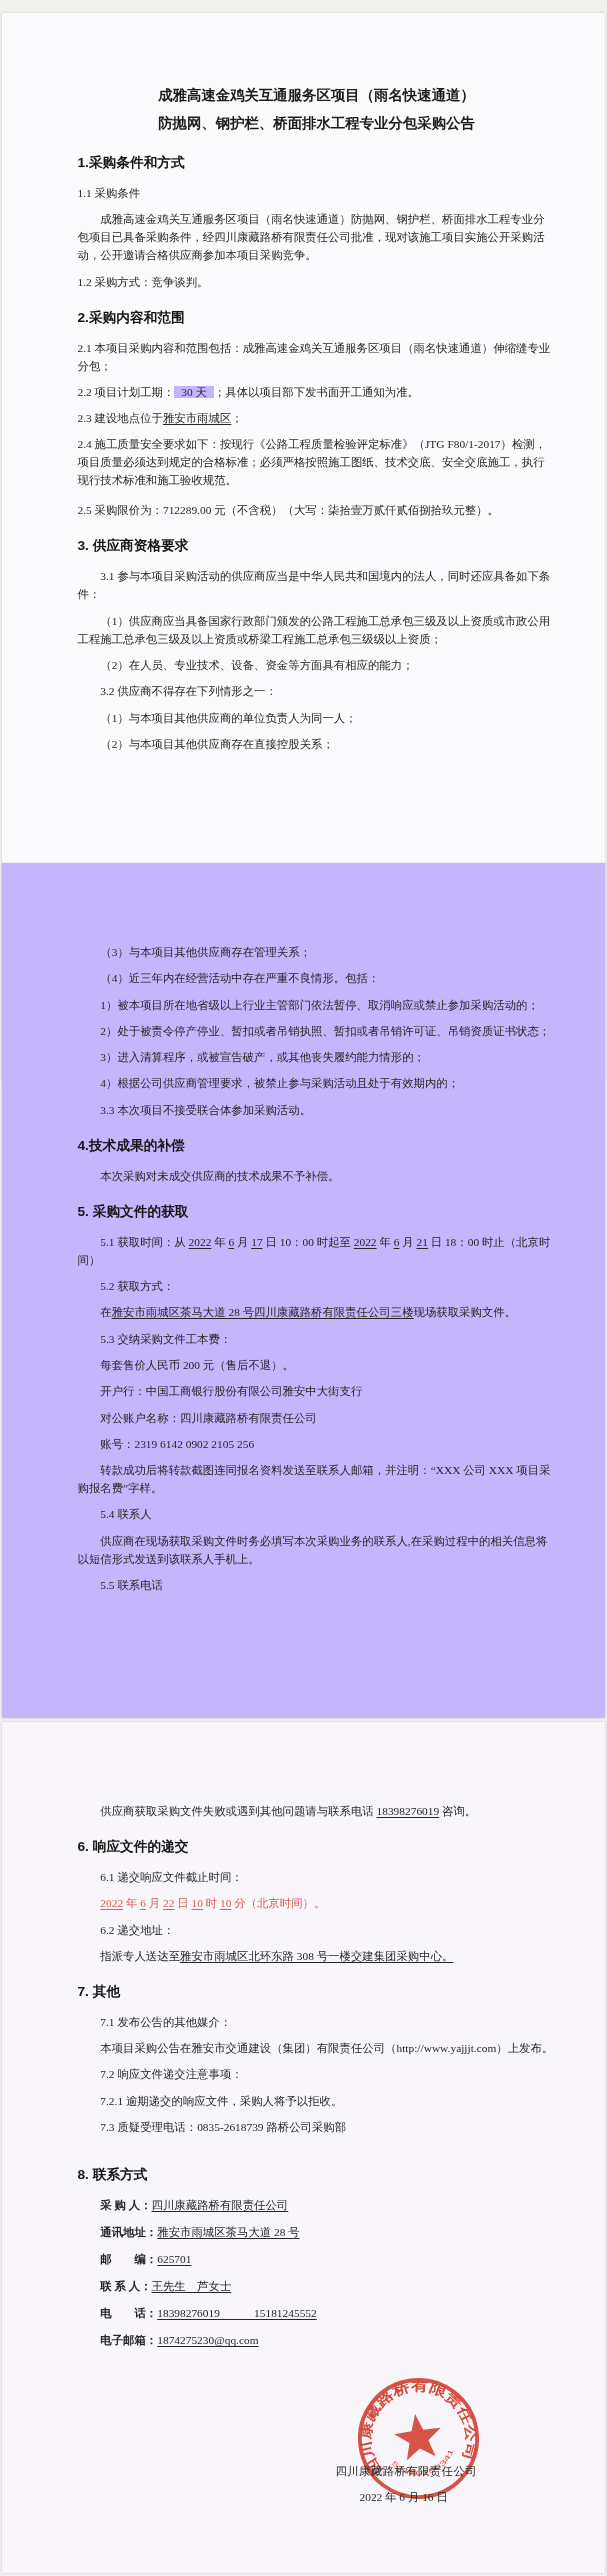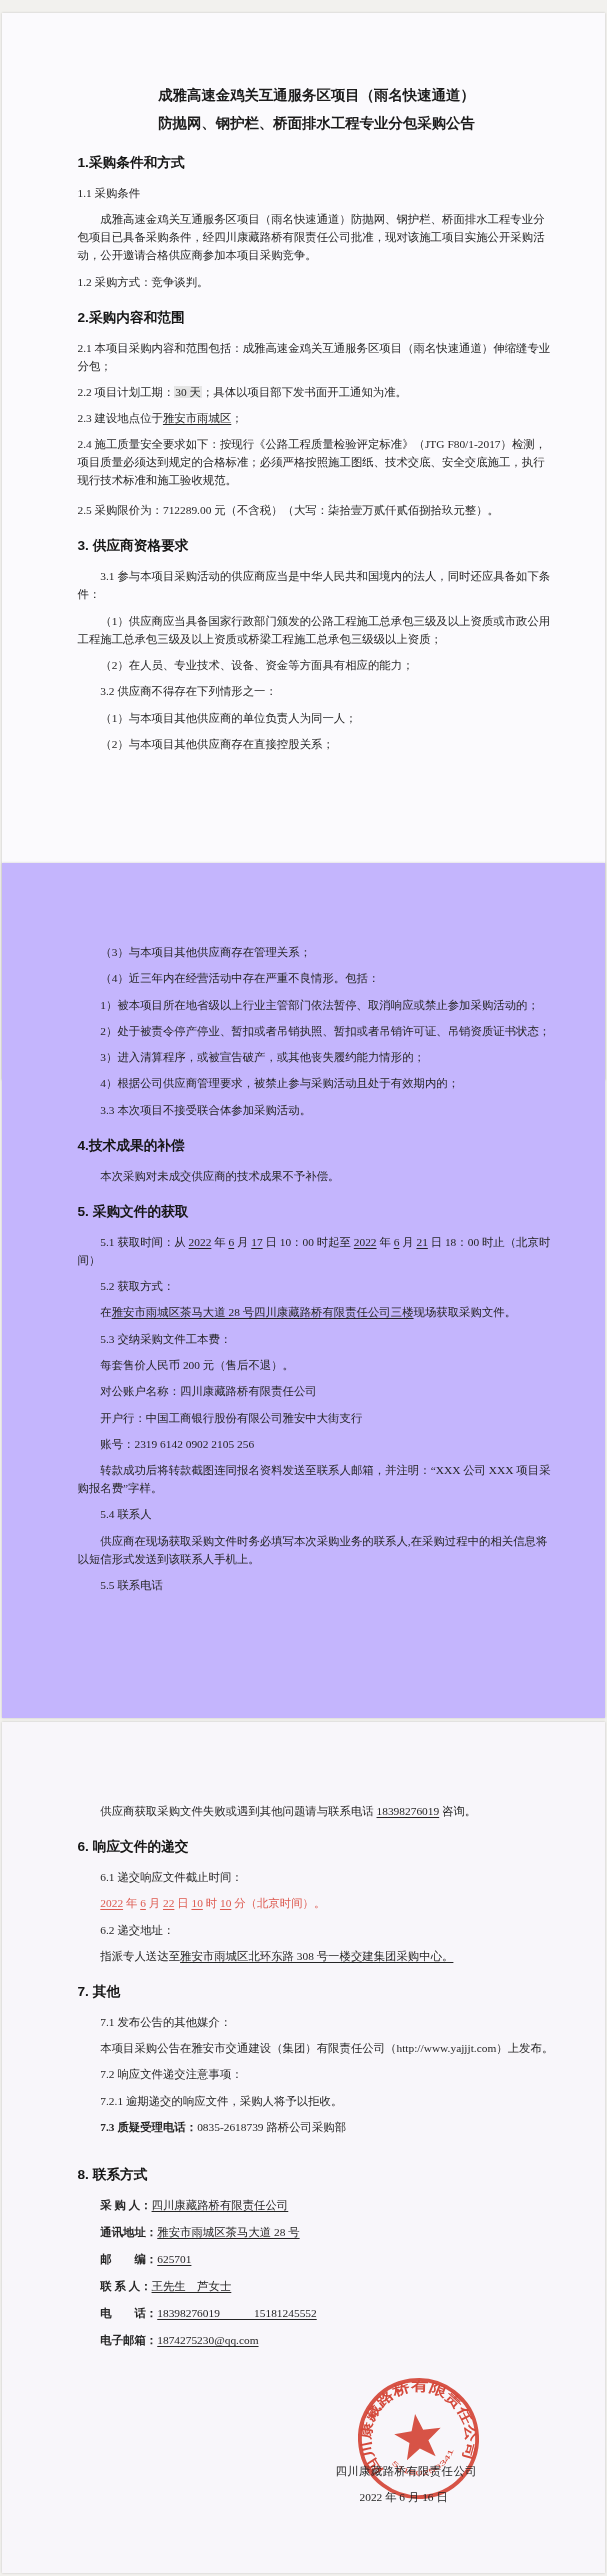--- a/index.html
+++ b/index.html
@@ -31,23 +31,23 @@
   }
   .heading{
     font-family:"Liberation Sans","DejaVu Sans",sans-serif;
     font-weight:bold;font-size:13.7px;color:#161616;
     margin:18px 0 12px 0;line-height:18px;
   }
   p.line{
     font-size:11.4px;line-height:18px;margin:0 0 8.3px 0;
   }
   p.indent{text-indent:2em;}
-  .bold{font-weight:bold;}
+  .bold{font-weight:normal;}
   .ul{text-decoration:underline;text-underline-offset:2.3px;}
-  mark.hl{background:#e5e5e5;color:inherit;padding:0 1px;}
+  mark.hl{background:#c4b5fd;color:inherit;padding:0 7px;}
   .red{color:#dd5a50;}
   .red .ul{text-decoration-color:#dd5a50;}
 
   .contact-row{font-size:11.4px;line-height:18px;margin:0 0 9px 0;text-indent:2em;}
   .contact-row .lbl{font-weight:bold;}
 
   .seal-wrap{
     position:absolute;left:351px;top:651px;width:131px;height:131px;
     transform:rotate(-8deg);opacity:.92;pointer-events:none;
   }
@@ -102,22 +102,22 @@
 
     <div class="heading">4.技术成果的补偿</div>
     <p class="line indent">本次采购对未成交供应商的技术成果不予补偿。</p>
 
     <div class="heading">5.  采购文件的获取</div>
     <p class="line indent"><span>5.1 获取时间：从 </span><span class="ul">2022</span><span> 年 </span><span class="ul">6</span><span> 月 </span><span class="ul">17</span><span> 日 10：00 时起至 </span><span class="ul">2022</span><span> 年 </span><span class="ul">6</span><span> 月 </span><span class="ul">21</span><span> 日 18：00 时止（北京时间）</span></p>
     <p class="line indent">5.2 获取方式：</p>
     <p class="line indent"><span>在</span><span class="ul">雅安市雨城区茶马大道 28 号四川康藏路桥有限责任公司三楼</span><span>现场获取采购文件。</span></p>
     <p class="line indent">5.3 交纳采购文件工本费：</p>
     <p class="line indent">每套售价人民币 200  元（售后不退）。</p>
+    <p class="line indent">开户行：中国工商银行股份有限公司雅安中大街支行</p>
     <p class="line indent">对公账户名称：四川康藏路桥有限责任公司</p>
-    <p class="line indent">开户行：中国工商银行股份有限公司雅安中大街支行</p>
     <p class="line indent">账号：2319 6142 0902 2105 256</p>
     <p class="line indent">转款成功后将转款截图连同报名资料发送至联系人邮箱，并注明：“XXX 公司 XXX 项目采购报名费”字样。</p>
     <p class="line indent">5.4 联系人</p>
     <p class="line indent">供应商在现场获取采购文件时务必填写本次采购业务的联系人,在采购过程中的相关信息将以短信形式发送到该联系人手机上。</p>
     <p class="line indent">5.5 联系电话</p>
   </div>
 </div>
 
 <div class="page" id="page3">
   <div class="content">

